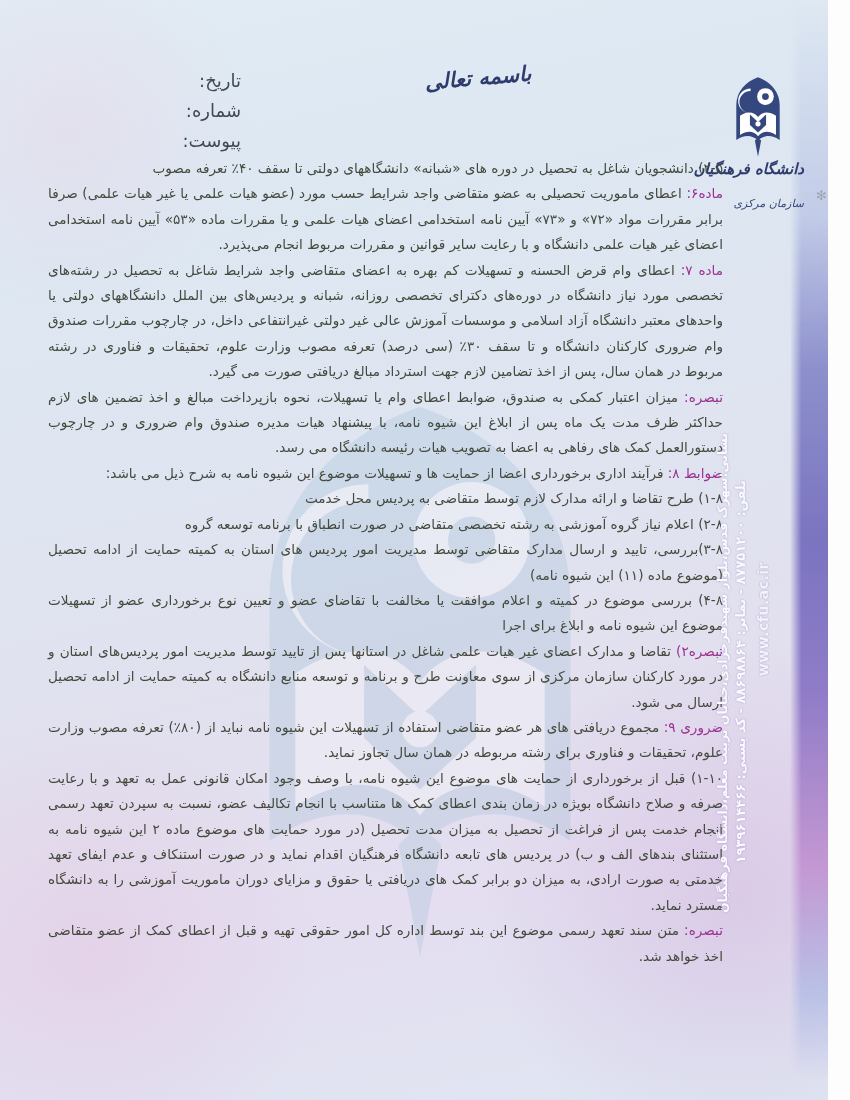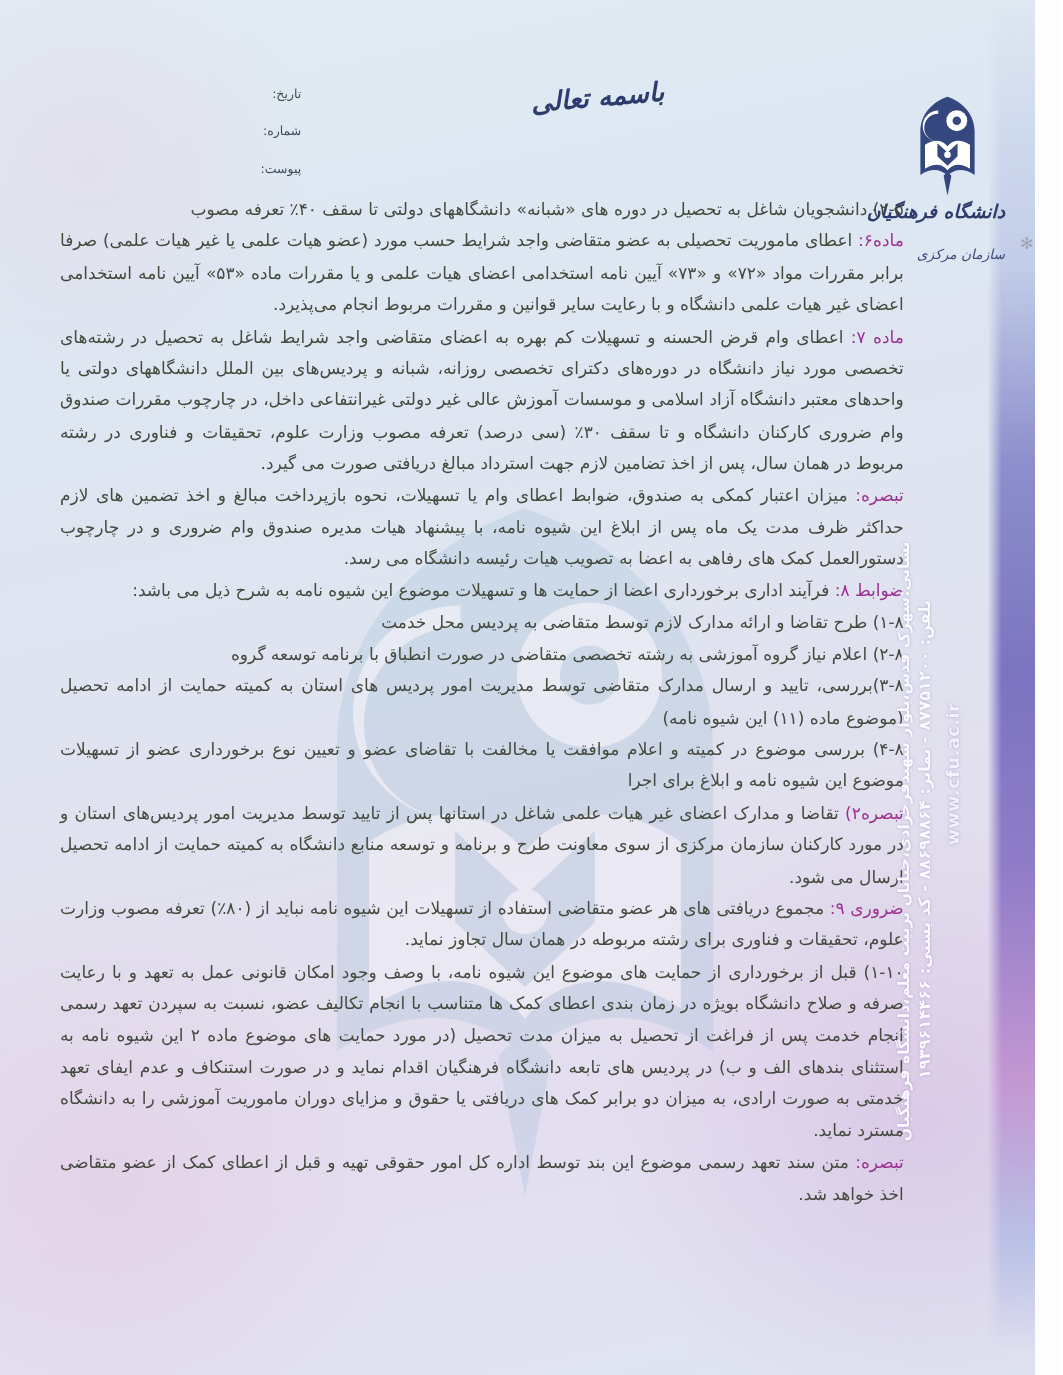--- a/index.html
+++ b/index.html
@@ -30,21 +30,21 @@
       rgba(200,216,236,0) 100%);
     -webkit-mask-image:linear-gradient(90deg,transparent 0,#000 30%);
     mask-image:linear-gradient(90deg,transparent 0,#000 30%);
   }
   .besmellah{
     position:absolute;left:388px;top:66px;width:180px;
     font-size:21px;font-style:italic;font-weight:600;color:#2d3c6d;
     transform:rotate(-5deg);text-align:center;direction:rtl;
   }
   .meta{position:absolute;right:587px;top:70px;direction:rtl;text-align:right;}
-  .meta .row{height:30px;font-size:10px;color:#3e4b57;}
+  .meta .row{height:30px;font-size:18px;color:#3e4b57;}
   .logo-block{position:absolute;left:712px;top:76px;width:92px;text-align:right;direction:rtl;}
   .logo-block .emblem{width:62px;height:82px;display:block;margin:0 auto;color:#35477f;}
   .logo-title{font-size:15px;font-weight:bold;font-style:italic;color:#2d3c6d;margin-top:2px;white-space:nowrap;}
   .logo-sub{font-size:11px;font-style:italic;color:#3a4a7a;margin-top:19px;white-space:nowrap;}
   .watermark{position:absolute;left:205px;top:398px;width:430px;height:568px;color:#9dbdd6;opacity:.28;}
   .body-text{
     position:absolute;left:48px;top:156px;width:675px;
     direction:rtl;text-align:justify;
     font-size:13.6px;line-height:25.4px;color:#454a3e;
   }

